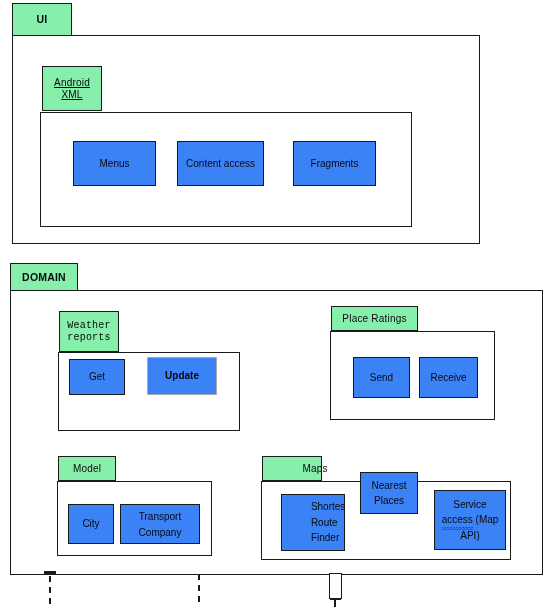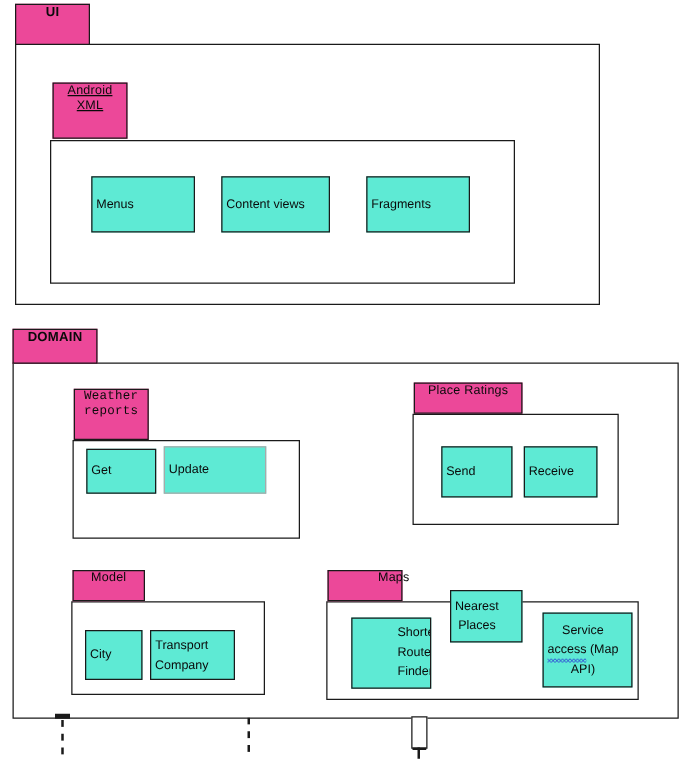--- a/index.html
+++ b/index.html
@@ -14,24 +14,24 @@
     overflow: hidden;
     font-family: "Liberation Sans", sans-serif;
     color: #0a0a0a;
     -webkit-font-smoothing: antialiased;
   }
 
   
   .pkg-tab {
     position: absolute;
     box-sizing: border-box;
-    background: #ec4899;
+    background: #86efac;
     border: 1.6px solid #1a1a1a;
     display: flex;
-    align-items: flex-start;
+    align-items: center;
     justify-content: center;
     z-index: 3;
   }
   .pkg-tab .tab-label {
     font-size: 10.5px;
     font-weight: bold;
     letter-spacing: 0.2px;
     line-height: 1.15;
     text-align: center;
     white-space: nowrap;
@@ -45,25 +45,25 @@
     background: #ffffff;
     border: 1.4px solid #1a1a1a;
     z-index: 1;
   }
   .pkg-body.thin { border-width: 1.1px; }
 
   
   .node {
     position: absolute;
     box-sizing: border-box;
-    background: #5eead4;
+    background: #3b82f6;
     border: 1.7px solid #1a1a1a;
     display: flex;
     align-items: center;
-    justify-content: flex-start;
+    justify-content: center;
     overflow: hidden;
     z-index: 4;
   }
   .node .node-label {
     font-size: 10px;
     line-height: 1.55;
     text-align: center;
     padding: 0 3px;
     white-space: pre-line;
   }
@@ -128,41 +128,41 @@
 <div class="pkg-body thin" style="left:40px; top:112px; width:372px; height:115px;"></div>
 <div class="pkg-tab thin" style="left:42px; top:66px; width:60px; height:45px;">
   <span class="tab-label" style="white-space:pre-line;text-decoration:underline;">Android
 XML</span>
 </div>
 
 <div class="node" style="left:73px; top:141px; width:83px; height:45px;">
   <span class="node-label">Menus</span>
 </div>
 <div class="node" style="left:177px; top:141px; width:87px; height:45px;">
-  <span class="node-label">Content views</span>
+  <span class="node-label">Content access</span>
 </div>
 <div class="node" style="left:293px; top:141px; width:83px; height:45px;">
   <span class="node-label">Fragments</span>
 </div>
 
 <div class="pkg-body" style="left:10px; top:290px; width:533px; height:285px;"></div>
 <div class="pkg-tab" style="left:10px; top:263px; width:68px; height:28px;">
   <span class="tab-label">DOMAIN</span>
 </div>
 
 <div class="pkg-body thin" style="left:58px; top:352px; width:182px; height:79px;"></div>
 <div class="pkg-tab thin" style="left:59px; top:311px; width:60px; height:41px;">
   <span class="tab-label" style="white-space:pre-line;font-family:Liberation Mono, monospace;">Weather
 reports</span>
 </div>
 
 <div class="node" style="left:69px; top:359px; width:56px; height:36px;">
   <span class="node-label">Get</span>
 </div>
-<div class="node faint" style="left:131px; top:357px; width:82px; height:38px;">
+<div class="node faint" style="left:147px; top:357px; width:70px; height:38px;font-weight:bold;">
   <span class="node-label">Update</span>
 </div>
 
 <div class="pkg-body thin" style="left:330px; top:331px; width:165px; height:89px;"></div>
 <div class="pkg-tab thin" style="left:331px; top:306px; width:87px; height:25px;">
   <span class="tab-label">Place Ratings</span>
 </div>
 
 <div class="node" style="left:353px; top:357px; width:57px; height:41px;">
   <span class="node-label">Send</span>
@@ -172,21 +172,21 @@
 </div>
 
 <div class="pkg-body thin" style="left:57px; top:481px; width:155px; height:75px;"></div>
 <div class="pkg-tab thin" style="left:58px; top:456px; width:58px; height:25px;">
   <span class="tab-label">Model</span>
 </div>
 
 <div class="node" style="left:68px; top:504px; width:46px; height:40px;">
   <span class="node-label">City</span>
 </div>
-<div class="node clip-top" style="left:120px; top:504px; width:68px; height:40px;">
+<div class="node clip-top" style="left:120px; top:504px; width:80px; height:40px;">
   <span class="node-label">Transport
 Company</span>
 </div>
 
 <div class="pkg-body thin" style="left:261px; top:481px; width:250px; height:79px;"></div>
 <div class="pkg-tab thin" style="left:262px; top:456px; width:60px; height:25px;padding-left:46px;">
   <span class="tab-label">Maps</span>
 </div>
 
 <div class="node clip-top align-left" style="left:281px; top:494px; width:64px; height:57px;">

